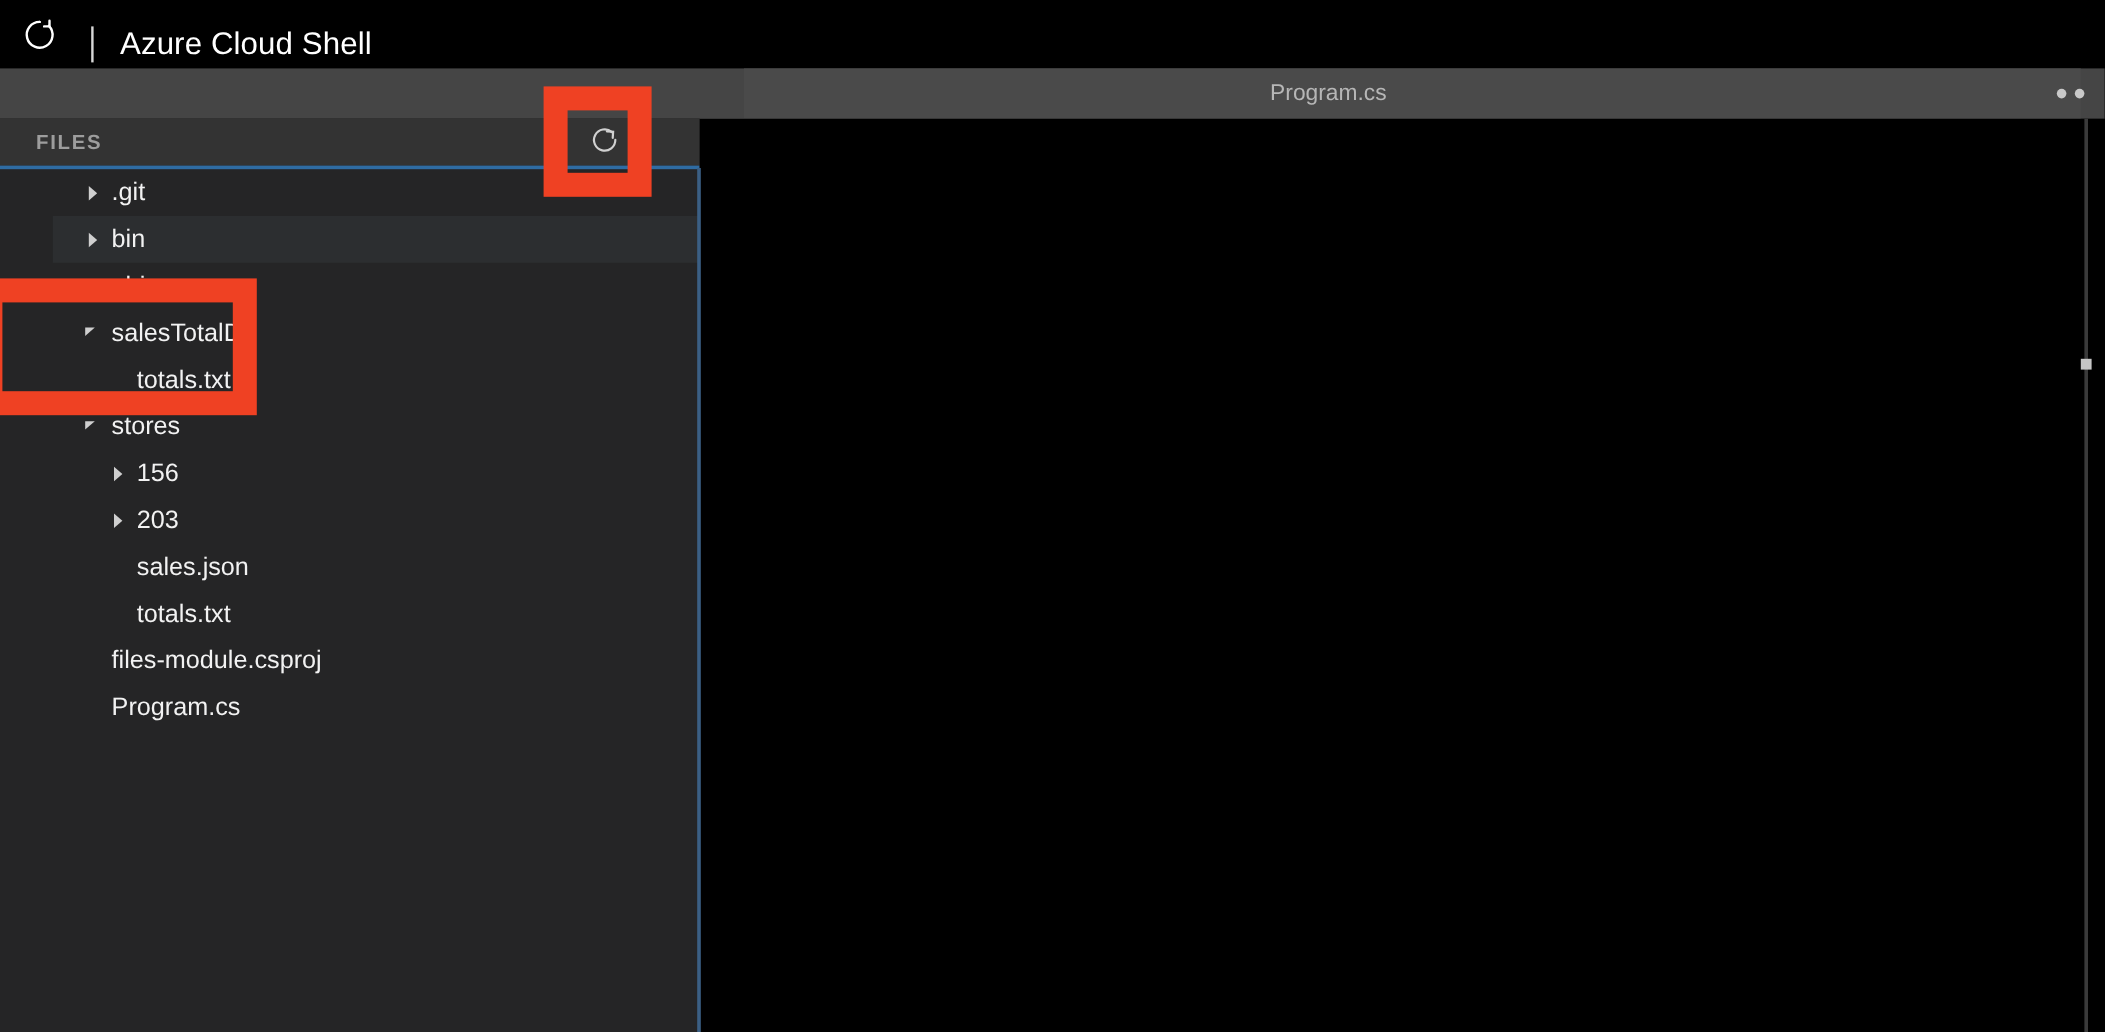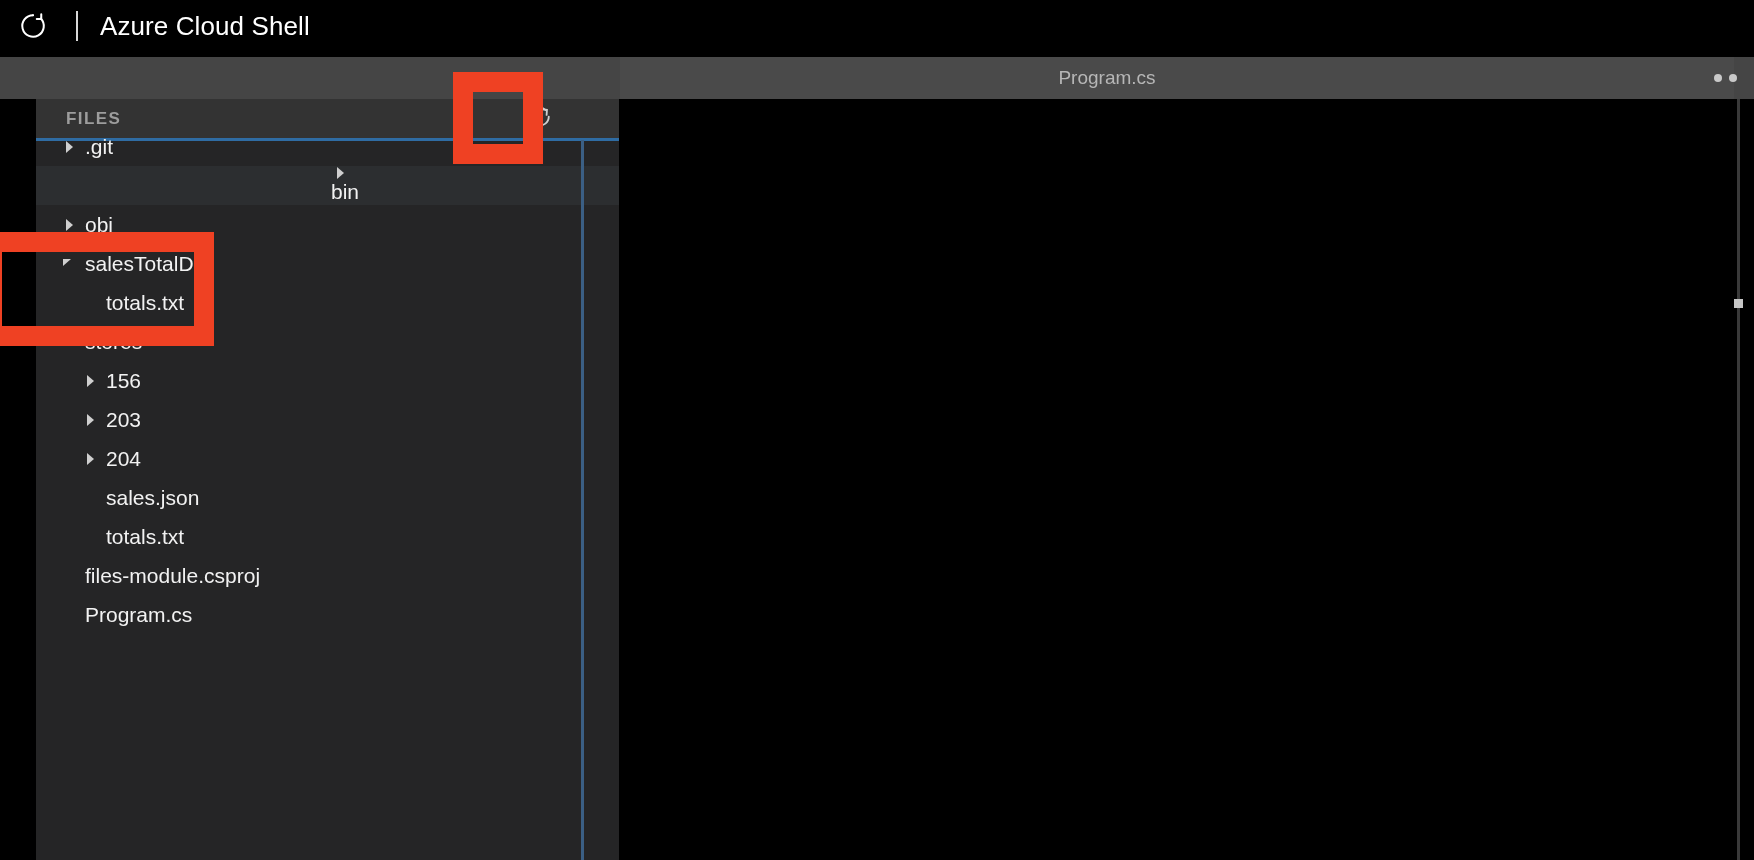--- a/index.html
+++ b/index.html
@@ -22,21 +22,21 @@
   }
 
   
   .titlebar {
     position: absolute;
     left: 0; top: 0;
     width: 1754px;
     height: 52px;
     background: #000000;
     display: flex;
-    align-items: center;
+    align-items: flex-end;
   }
   .restart-btn {
     width: 46px;
     height: 46px;
     margin-left: 10px;
     display: flex;
     align-items: center;
     justify-content: center;
     cursor: pointer;
   }
@@ -100,21 +100,20 @@
   }
 
   
   .sidebar {
     position: absolute;
     left: 0; top: 99px;
     width: 583px;
     height: 761px;
     background: #252526;
     overflow: hidden;
-    margin-left: 36px;
   }
   .files-header {
     position: absolute;
     left: 0; top: 0;
     width: 583px;
     height: 39px;
     background: #333333;
     display: flex;
     align-items: center;
   }
@@ -137,33 +136,34 @@
   .files-underline {
     position: absolute;
     left: 0; top: 39px;
     width: 583px;
     height: 3px;
     background: #2f6ca3;
   }
 
   .tree {
     position: absolute;
-    left: 0; top: 28px;
+    left: 0; top: 42px;
     width: 583px;
     height: 719px;
+    padding-left: 44px;
   }
   .row {
     position: relative;
     width: 583px;
     height: 39px;
     display: flex;
     align-items: center;
     cursor: pointer;
   }
-  .row.alt { background: #2c2e30; flex-direction: column; }
+  .row.alt { background: #2c2e30; }
   .row .arrow {
     width: 14px;
     height: 14px;
     flex: 0 0 auto;
     position: relative;
   }
   .row .arrow.collapsed::before {
     content: "";
     position: absolute;
     left: 3px; top: 1px;
@@ -307,24 +307,20 @@
           <span class="name">stores</span>
         </div>
         <div class="row indent1">
           <span class="arrow collapsed"></span>
           <span class="name">156</span>
         </div>
         <div class="row indent1">
           <span class="arrow collapsed"></span>
           <span class="name">203</span>
         </div>
-        <div class="row indent1">
-          <span class="arrow collapsed"></span>
-          <span class="name">204</span>
-        </div>
         <div class="row indent1 nofile">
           <span class="name">sales.json</span>
         </div>
         <div class="row indent1 nofile">
           <span class="name">totals.txt</span>
         </div>
         <div class="row indent0 nofile">
           <span class="name">files-module.csproj</span>
         </div>
         <div class="row indent0 nofile">

